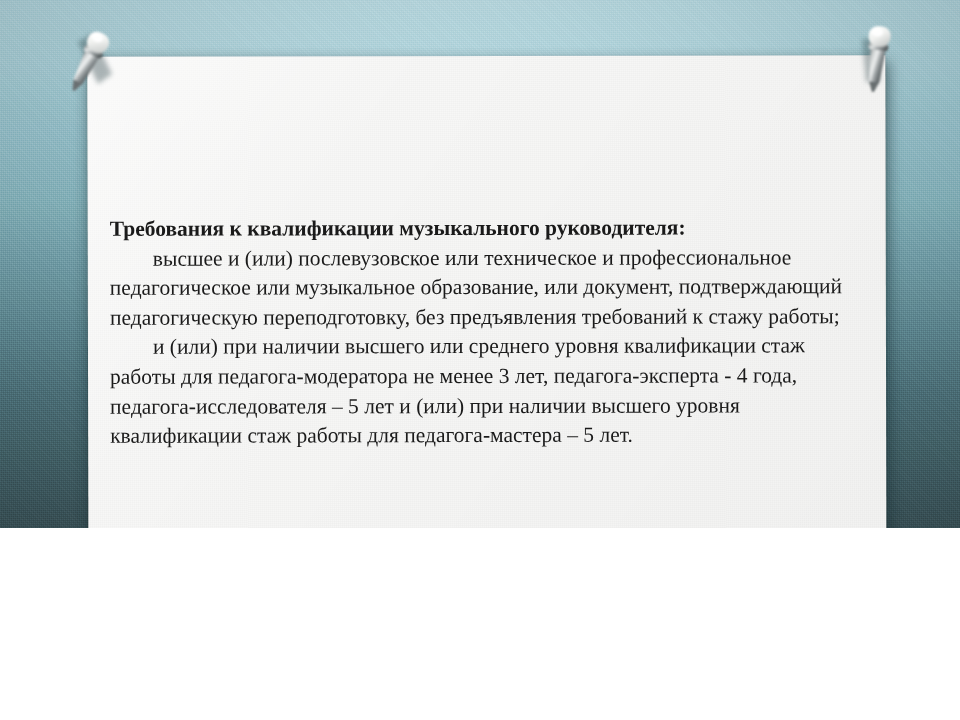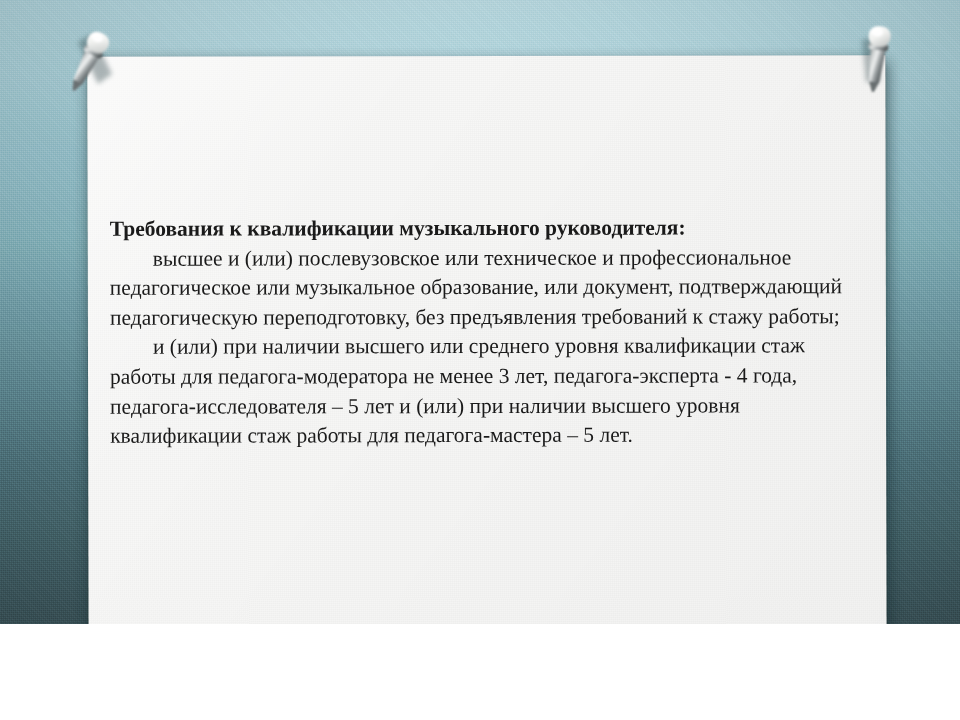--- a/index.html
+++ b/index.html
@@ -10,21 +10,21 @@
     overflow: hidden;
   }
 
   body {
     font-family: "Liberation Serif", "DejaVu Serif", serif;
   }
 
   #stage {
     position: relative;
     width: 960px;
-    height: 624px;
+    height: 528px;
     overflow: hidden;
   }
 
   
   .bg-gradient {
     position: absolute;
     inset: 0;
     background:
       radial-gradient(ellipse 120% 70% at 50% -10%,
         rgba(210,235,240,0.55) 0%,

